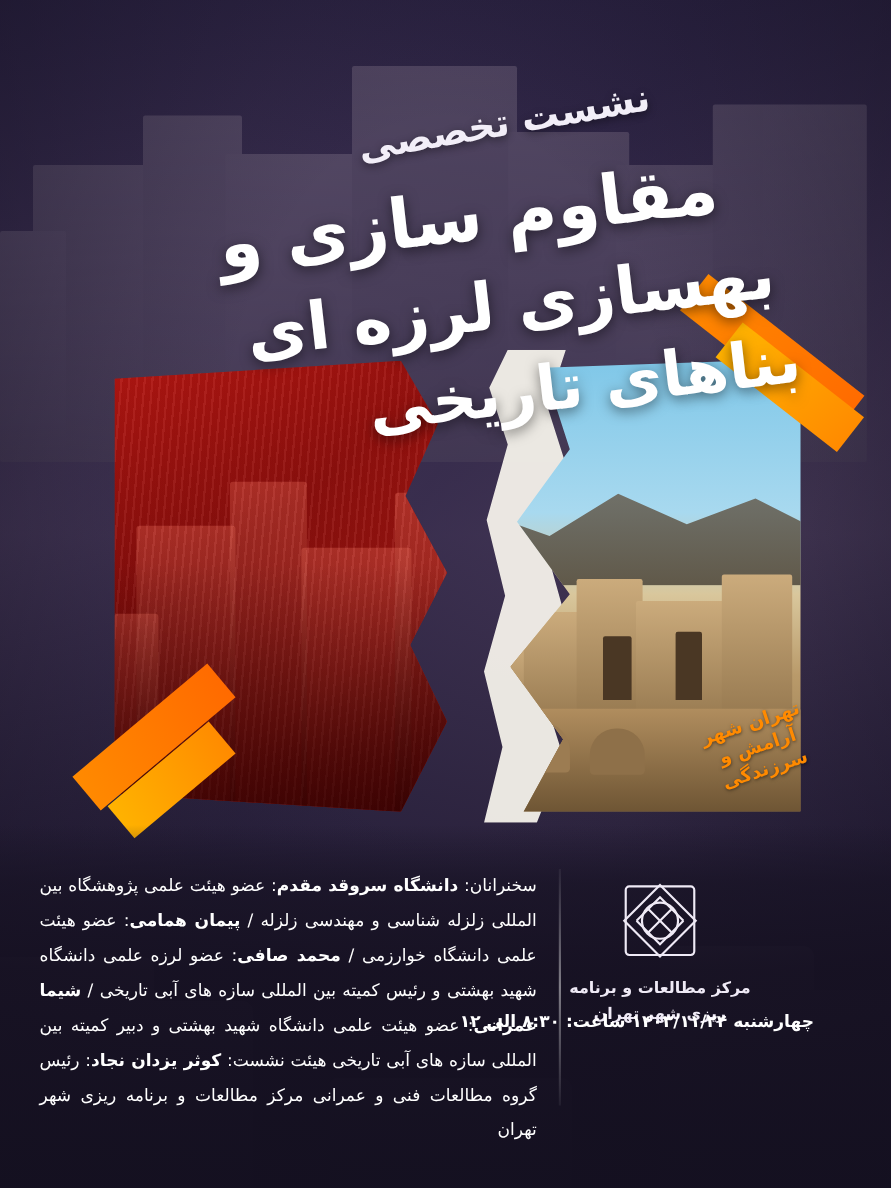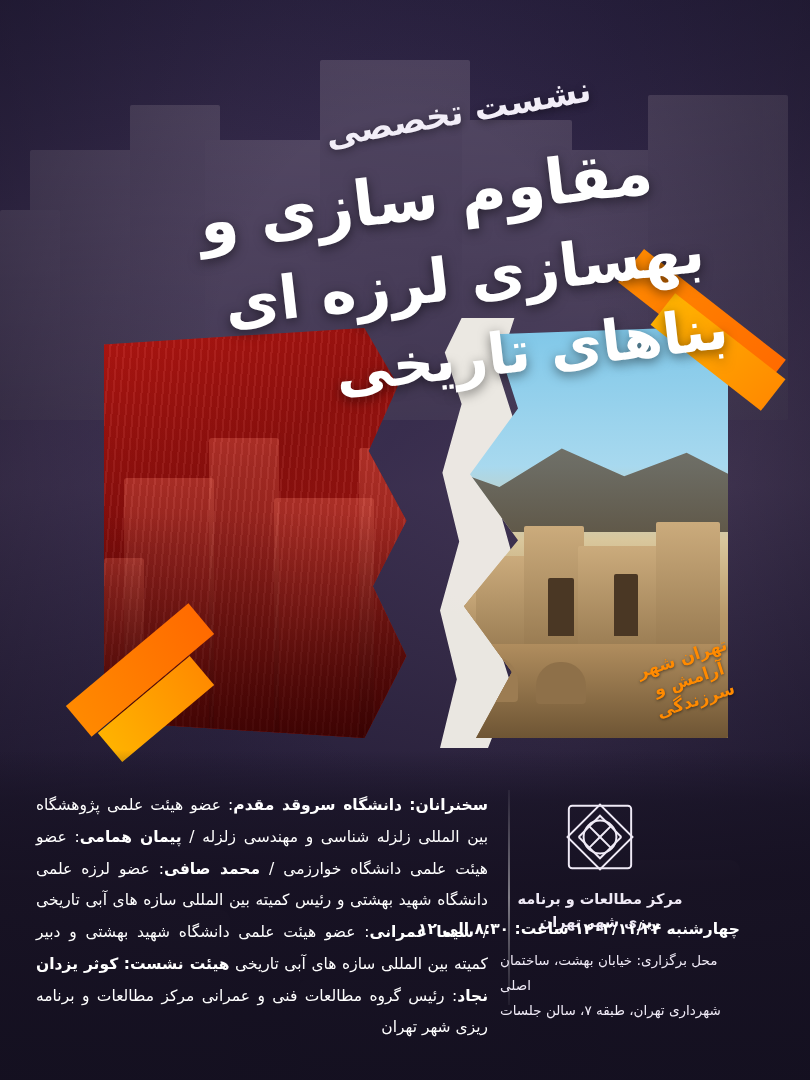--- a/index.html
+++ b/index.html
@@ -216,21 +216,21 @@
     left: 36px;
     top: 40px;
     color: #ffffff;
     font-size: 15.5px;
     line-height: 2.05;
     text-align: justify;
     text-align-last: right;
     direction: rtl;
   }
   .speakers .nm { color: #ffffff; font-weight: bold; }
-  .speakers .lbl { color: #ffffff; font-weight: bold; }
+  .speakers .lbl { color: #ffffff; font-weight: normal; }
 
   .brand {
     position: absolute;
     right: 120px;
     top: 46px;
     width: 180px;
     text-align: center;
     color: #efeaf6;
   }
   .brand .mark {
@@ -357,21 +357,16 @@
           <path d="M50 50 L63 63 L50 76 L37 63 Z"></path>
           <path d="M24 50 L37 37 M76 50 L63 63"></path>
           <path d="M24 50 L37 63 M76 50 L63 37"></path>
         </g>
       </svg>
       <div class="brand-t1">مرکز مطالعات و برنامه ریزی شهر تهران</div>
     </div>
 
     <div class="meta">
       <div class="datetime">چهارشنبه ۱۴۰۳/۱۱/۲۴   ساعت: ۸:۳۰ الی ۱۲</div>
-      <div class="venue">
-        <span>محل برگزاری:</span>
-        <span>خیابان بهشت، ساختمان اصلی</span><br>
-        <span>شهرداری تهران، طبقه ۷، سالن جلسات</span>
-      </div>
     </div>
 
   </div>
 </div>
 
 </body></html>

